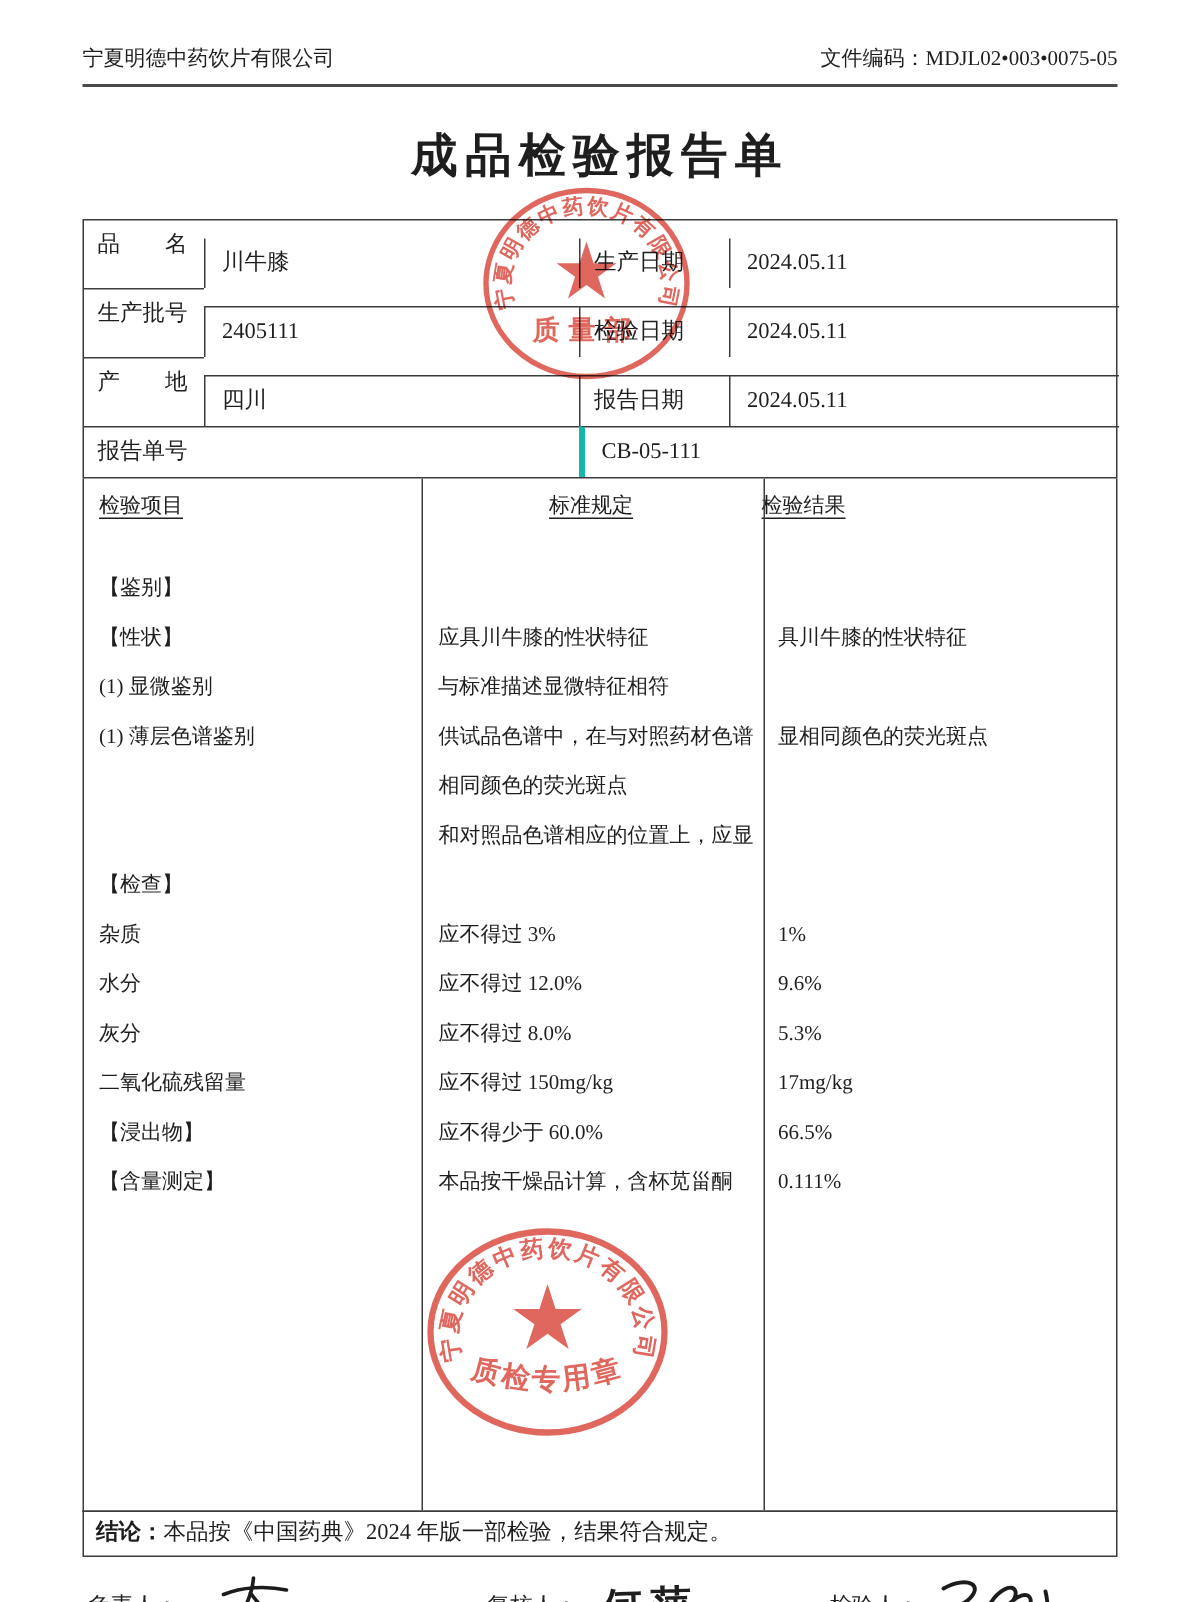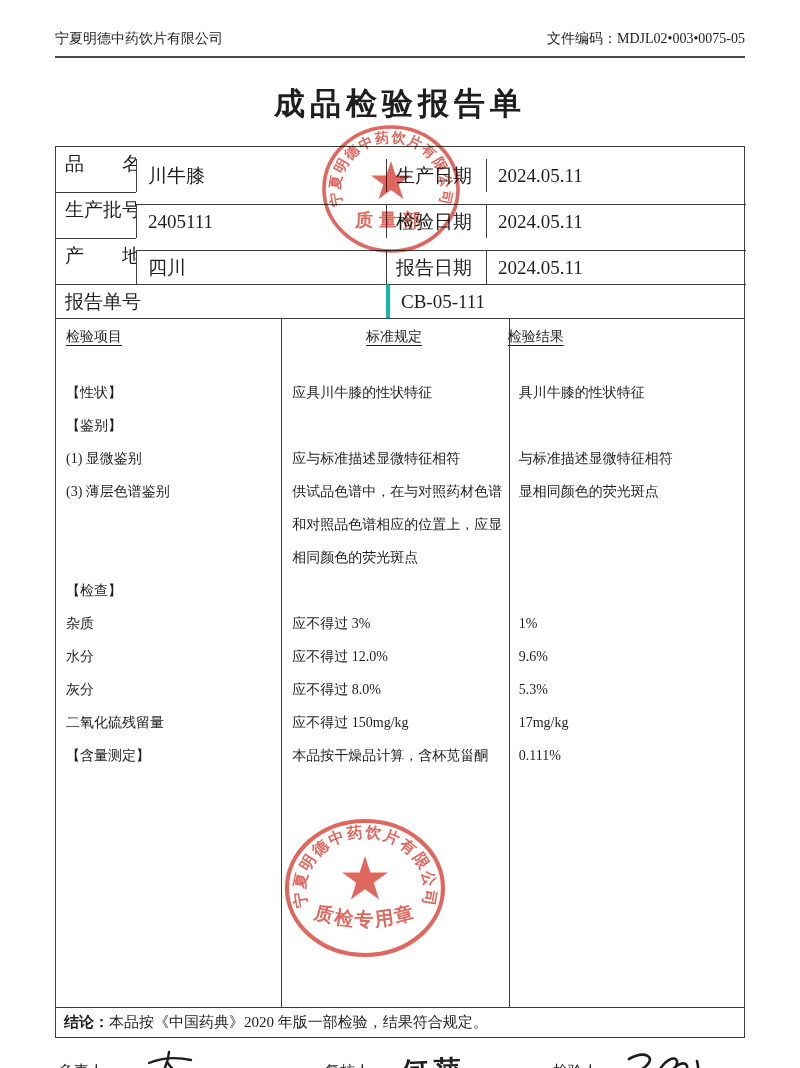--- a/index.html
+++ b/index.html
@@ -14,21 +14,21 @@
   .doc-header{display:flex;justify-content:space-between;align-items:flex-end;padding-top:30px;font-size:14px;}
   .header-rule{height:2px;background:#4a4a4a;margin-top:8px;}
 
   
   .doc-title{text-align:center;font-size:31px;font-weight:bold;letter-spacing:5px;margin-top:25px;}
 
   
   .info-table{
     margin-top:21px;border:1px solid #3c3c3c;
     display:grid;grid-template-columns:80px 250px 100px 260px;
-    font-size:19px;
+    font-size:15px;
   }
   .info-table > div{height:33px;line-height:33px;border-top:1px solid #3c3c3c;white-space:nowrap;overflow:hidden;}
   .info-table > div.r1{border-top:none;}
   .info-table .lbl{padding-left:9px;padding-right:6px;}
   .info-table .val{padding-left:11px;border-left:1px solid #3c3c3c;margin-top:12px;}
   .info-table .span2l{grid-column:1/3;padding-left:9px;}
   .info-table .span2r{grid-column:3/5;padding-left:11px;border-left:4px solid #14b8a6;}
 
   
   .main-table{
@@ -113,58 +113,55 @@
     <div class="mt-head">
       <div class="h1"><span>检验项目</span></div>
       <div class="h2"><span>标准规定</span></div>
       <div class="h3"><span>检验结果</span></div>
     </div>
 
     <div class="mt-body">
 
       <div class="mrow">
         <div class="c1">
-            <div class="ln">【性状】</div>
-          </div>
-        <div class="c2">
-            <div class="ln">应具川牛膝的性状特征</div>
-          </div>
-        <div class="c3">
-            <div class="ln">具川牛膝的性状特征</div>
-          </div>
-      </div>
-
-      <div class="mrow">
-        <div class="c1">
             <div class="ln">【鉴别】</div>
           </div>
         <div class="c2"></div>
           <div class="c3"></div>
       </div>
 
       <div class="mrow">
         <div class="c1">
+            <div class="ln">【性状】</div>
+          </div>
+        <div class="c2">
+            <div class="ln">应具川牛膝的性状特征</div>
+          </div>
+        <div class="c3">
+            <div class="ln">具川牛膝的性状特征</div>
+          </div>
+      </div>
+
+      <div class="mrow">
+        <div class="c1">
             <div class="ln">(1) 显微鉴别</div>
           </div>
-        <div class="c2">
-            <div class="ln">应与标准描述显微特征相符</div>
-          </div>
         <div class="c3">
             <div class="ln">与标准描述显微特征相符</div>
           </div>
       </div>
 
       <div class="mrow">
         <div class="c1">
-            <div class="ln">(3) 薄层色谱鉴别</div>
+            <div class="ln">(1) 薄层色谱鉴别</div>
           </div>
         <div class="c2">
           <div class="ln">供试品色谱中，在与对照药材色谱</div>
+          <div class="ln">相同颜色的荧光斑点</div>
           <div class="ln">和对照品色谱相应的位置上，应显</div>
-          <div class="ln">相同颜色的荧光斑点</div>
         </div>
         <div class="c3">
             <div class="ln">显相同颜色的荧光斑点</div>
           </div>
       </div>
 
       <div class="mrow">
         <div class="c1">
             <div class="ln">【检查】</div>
           </div>
@@ -213,38 +210,49 @@
             <div class="ln">二氧化硫残留量</div>
           </div>
         <div class="c2">
             <div class="ln">应不得过 150mg/kg</div>
           </div>
         <div class="c3">
             <div class="ln">17mg/kg</div>
           </div>
       </div>
 
+      <div class="mrow">
+        <div class="c1">
+            <div class="ln">【浸出物】</div>
+          </div>
+        <div class="c2">
+            <div class="ln">应不得少于 60.0%</div>
+          </div>
+        <div class="c3">
+            <div class="ln">66.5%</div>
+          </div>
+      </div>
 
       <div class="mrow">
         <div class="c1">
             <div class="ln">【含量测定】</div>
           </div>
         <div class="c2">
           <div class="ln">本品按干燥品计算，含杯苋甾酮</div>
         </div>
         <div class="c3">
             <div class="ln">0.111%</div>
           </div>
       </div>
 
     </div>
   </div>
 
   <div class="conclusion">
-    <b>结论：</b><span>本品按《中国药典》2020 年版一部检验，结果符合规定。</span>
+    <b>结论：</b><span>本品按《中国药典》2024 年版一部检验，结果符合规定。</span>
   </div>
 
   <div class="signatures">
     <div class="sig-group g1">
       <span class="sig-label">负责人：</span>
       <svg class="sig-svg" width="110" height="56" viewBox="0 0 110 56" fill="none" stroke="#1c1c1c" stroke-width="2.4" stroke-linecap="round">
         <path d="M30 16 C42 11 58 10 72 13"></path>
         <path d="M50 5 C49 17 43 31 28 46"></path>
         <path d="M48 15 C55 25 64 32 74 36"></path>
         <path d="M26 38 C40 30 58 28 64 34 C70 41 52 49 44 44 C38 40 47 34 59 35 C70 36 80 39 85 43"></path>

